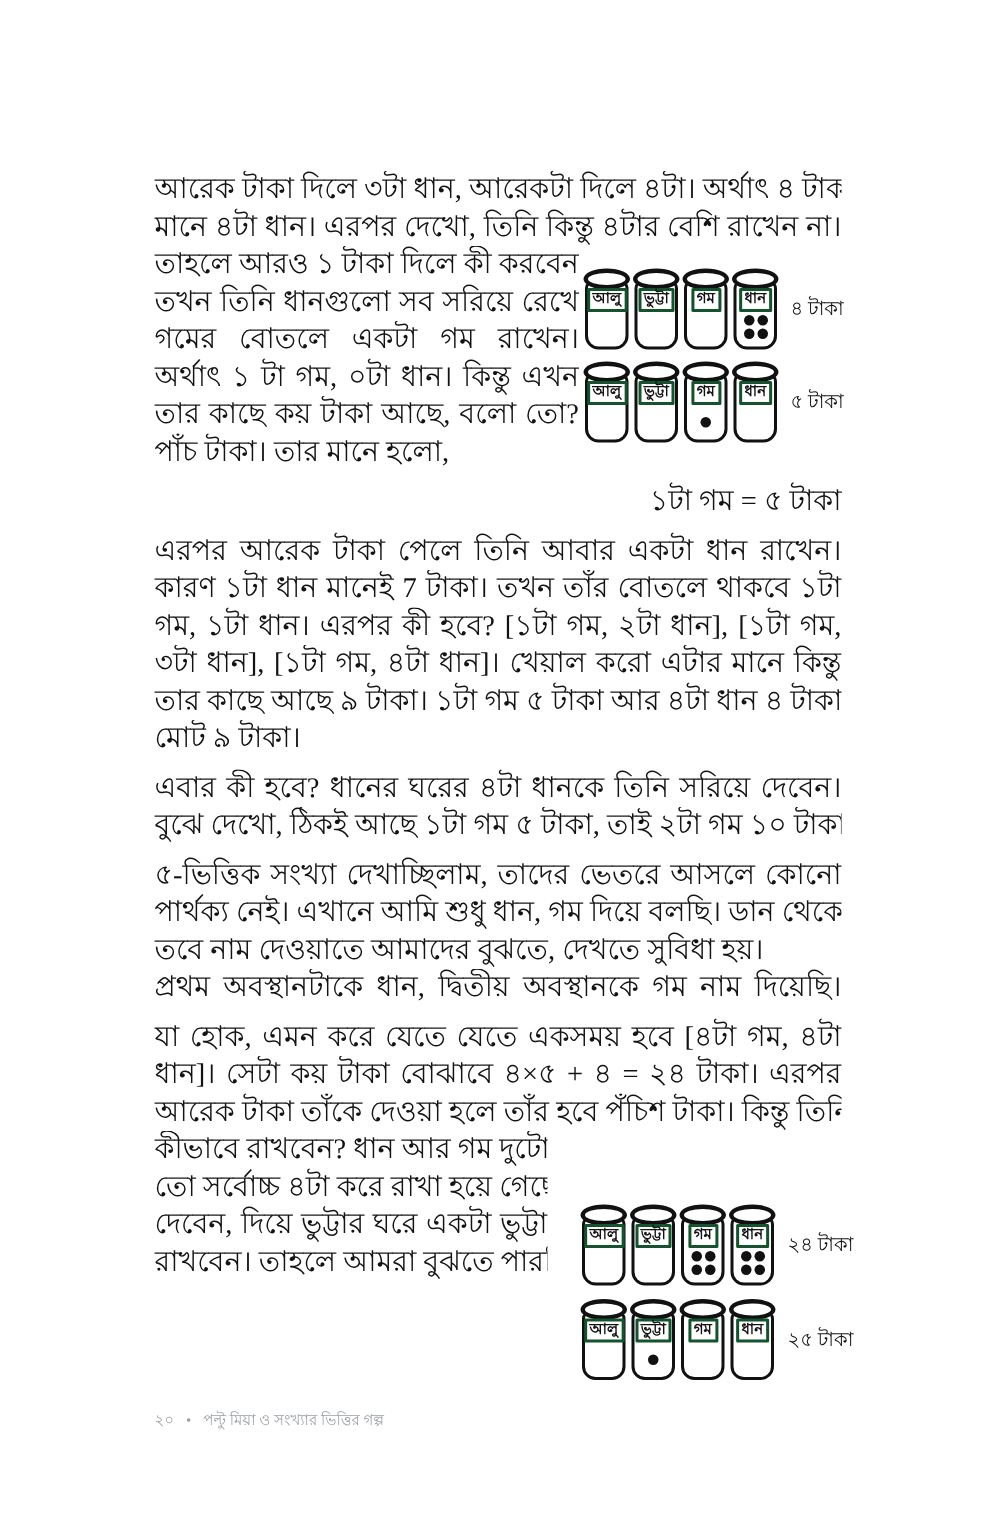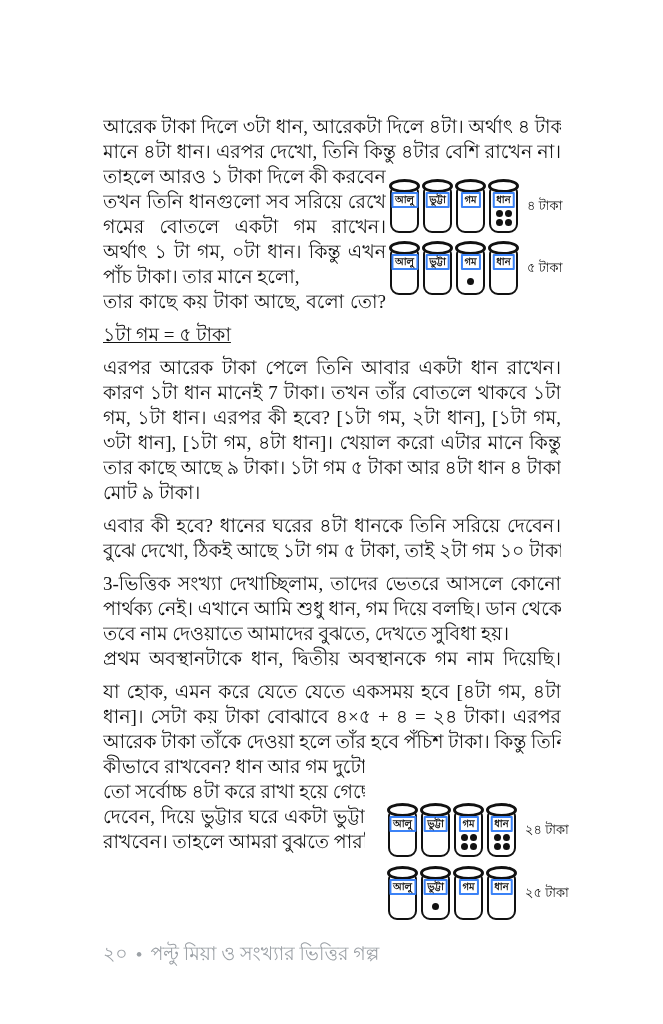--- a/index.html
+++ b/index.html
@@ -26,21 +26,21 @@
   .line {
     text-align: justify;
     text-align-last: justify;
     height: 25px;
     overflow: hidden;
     white-space: nowrap;
   }
   .line.last { text-align-last: left; }
   .narrow1 .line { width: 283px; }
   .narrow2 .line { width: 262px; }
-  .equation { height: 25px; text-align: left; text-decoration: underline; }
+  .equation { height: 25px; text-align: right; }
 
   
   .figure {
     position: absolute;
     display: flex;
     align-items: center;
     gap: 8px;
   }
   .jars { display: flex; gap: 2px; }
   .jar { position: relative; width: 31px; height: 54px; }
@@ -57,21 +57,21 @@
     width: 25px; height: 42px;
     border: 2px solid #111;
     border-radius: 5px 5px 9px 9px;
     background: #fff;
     z-index: 1;
   }
   .jlabel {
     position: absolute; top: 13px; left: 50%;
     transform: translateX(-50%);
     z-index: 3;
-    border: 2px solid #3b82f6;
+    border: 2px solid #14532d;
     border-radius: 1px;
     background: #fff;
     font-size: 10px;
     font-weight: bold;
     line-height: 12px;
     padding: 0 2px;
     white-space: nowrap;
     text-align: center;
   }
   .dots {
@@ -88,21 +88,21 @@
   .caption { font-size: 13px; color: #131313; white-space: nowrap; }
 
   .fig1 { left: 389px; top: 179px; }
   .fig2 { left: 389px; top: 241px; }
   .fig3 { left: 387px; top: 803px; }
   .fig4 { left: 387px; top: 866px; }
 
   .footer {
     position: absolute;
     left: 103px; top: 939px;
-    font-size: 19px;
+    font-size: 10px;
     color: #9ca1a6;
     display: flex;
     align-items: center;
     gap: 8px;
     white-space: nowrap;
   }
 </style>
 </head>
 <body>
 
@@ -113,22 +113,22 @@
     <div class="para tight">
       <div class="line">আরেক টাকা দিলে ৩টা ধান, আরেকটা দিলে ৪টা। অর্থাৎ ৪ টাকা</div>
       <div class="line">মানে ৪টা ধান। এরপর দেখো, তিনি কিন্তু ৪টার বেশি রাখেন না।</div>
     </div>
 
     <div class="para narrow1">
       <div class="line">তাহলে আরও ১ টাকা দিলে কী করবেন?</div>
       <div class="line">তখন তিনি ধানগুলো সব সরিয়ে রেখে</div>
       <div class="line">গমের বোতলে একটা গম রাখেন।</div>
       <div class="line">অর্থাৎ ১ টা গম, ০টা ধান। কিন্তু এখন</div>
+      <div class="line">তার কাছে কয় টাকা আছে, বলো তো?</div>
       <div class="line last">পাঁচ টাকা। তার মানে হলো,</div>
-      <div class="line">তার কাছে কয় টাকা আছে, বলো তো?</div>
     </div>
 
     <div class="para">
       <div class="equation">১টা গম = ৫ টাকা</div>
     </div>
 
     <div class="para">
       <div class="line">এরপর আরেক টাকা পেলে তিনি আবার একটা ধান রাখেন।</div>
       <div class="line">কারণ ১টা ধান মানেই 7 টাকা। তখন তাঁর বোতলে থাকবে ১টা</div>
       <div class="line">গম, ১টা ধান। এরপর কী হবে? [১টা গম, ২টা ধান], [১টা গম,</div>
@@ -136,21 +136,21 @@
       <div class="line">তার কাছে আছে ৯ টাকা। ১টা গম ৫ টাকা আর ৪টা ধান ৪ টাকা,</div>
       <div class="line last">মোট ৯ টাকা।</div>
     </div>
 
     <div class="para">
       <div class="line">এবার কী হবে? ধানের ঘরের ৪টা ধানকে তিনি সরিয়ে দেবেন।</div>
       <div class="line">বুঝে দেখো, ঠিকই আছে ১টা গম ৫ টাকা, তাই ২টা গম ১০ টাকা।</div>
     </div>
 
     <div class="para">
-      <div class="line">3-ভিত্তিক সংখ্যা দেখাচ্ছিলাম, তাদের ভেতরে আসলে কোনো</div>
+      <div class="line">৫-ভিত্তিক সংখ্যা দেখাচ্ছিলাম, তাদের ভেতরে আসলে কোনো</div>
       <div class="line">পার্থক্য নেই। এখানে আমি শুধু ধান, গম দিয়ে বলছি। ডান থেকে</div>
       <div class="line last">তবে নাম দেওয়াতে আমাদের বুঝতে, দেখতে সুবিধা হয়।</div>
       <div class="line">প্রথম অবস্থানটাকে ধান, দ্বিতীয় অবস্থানকে গম নাম দিয়েছি।</div>
     </div>
 
     <div class="para tight">
       <div class="line">যা হোক, এমন করে যেতে যেতে একসময় হবে [৪টা গম, ৪টা</div>
       <div class="line">ধান]। সেটা কয় টাকা বোঝাবে ৪×৫ + ৪ = ২৪ টাকা। এরপর</div>
       <div class="line">আরেক টাকা তাঁকে দেওয়া হলে তাঁর হবে পঁচিশ টাকা। কিন্তু তিনি</div>
     </div>

